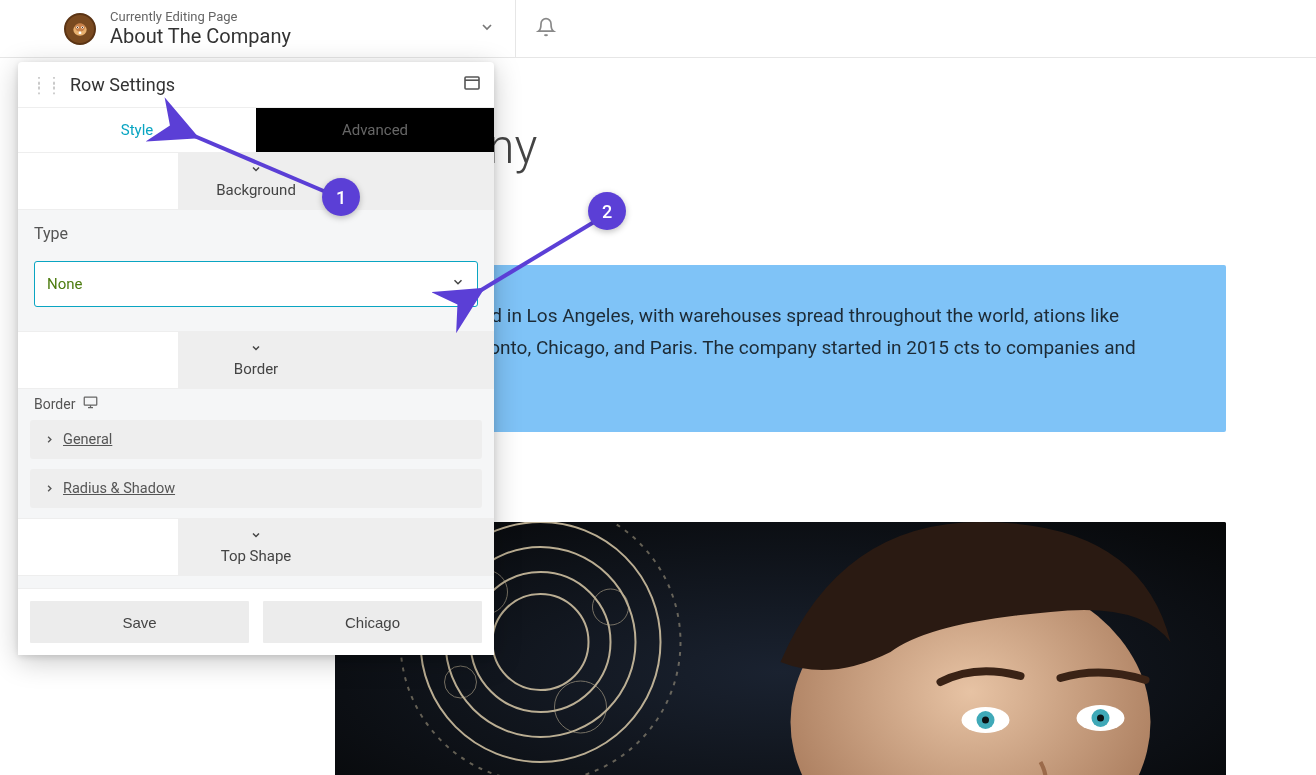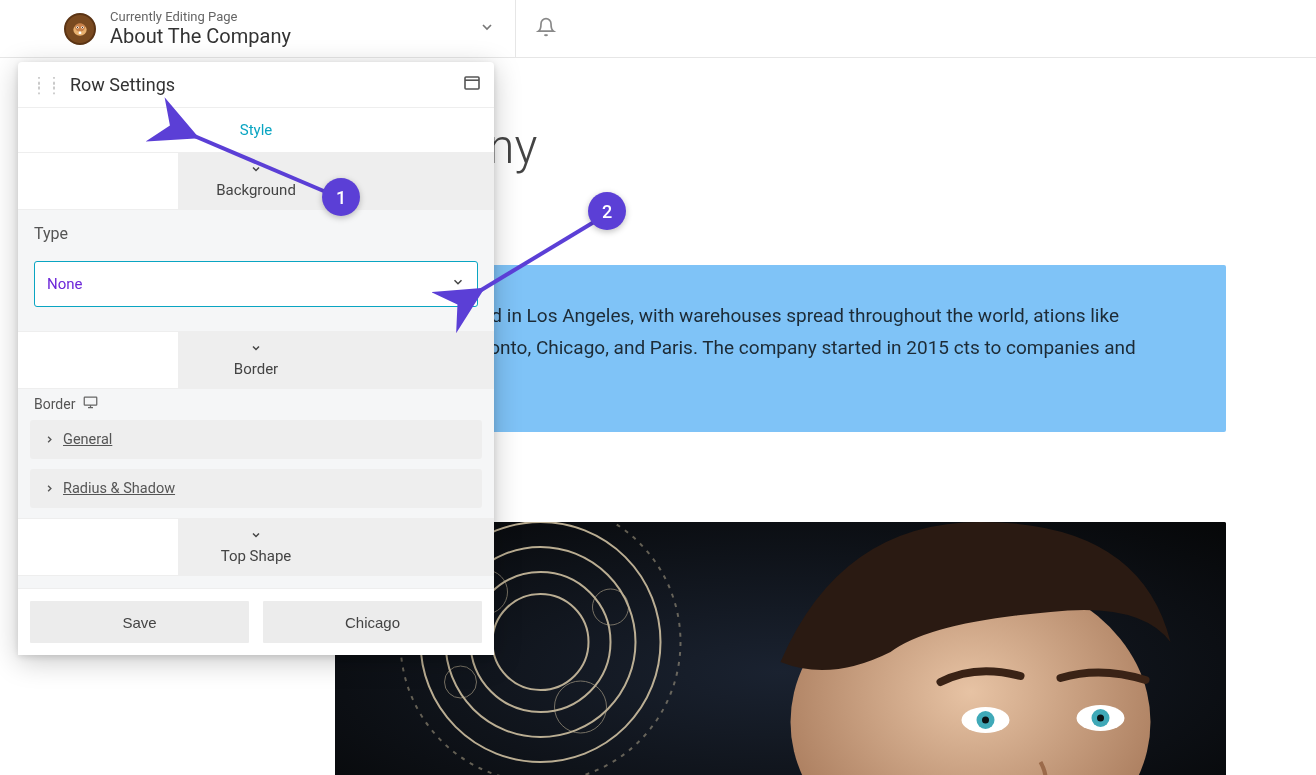--- a/index.html
+++ b/index.html
@@ -37,21 +37,21 @@
   .tab.active { background:#fff; color:#0aa5c2; }
 
   .panel-body { position:relative; max-height: 475px; overflow:auto; background:#f5f6f7; }
   .panel-body::-webkit-scrollbar { width:10px; }
   .panel-body::-webkit-scrollbar-thumb { background:#cfcfcf; border-radius:5px; }
 
   .section-bar { background:#fff; margin: 0; padding: 10px 16px; font-size:15px; color:#444; display:flex; align-items:center; gap:6px; border-top:1px solid #eee; border-bottom:1px solid #eee; }
   .section-bar.two-tone { background: linear-gradient(to right, #fff 0, #fff 160px, #eeeeee 160px, #eeeeee 100%); flex-direction: column; }
   .field-wrap { padding: 14px 16px 20px; }
   .field-label { font-size:16px; color:#555; margin-bottom: 18px; }
-  .select { width: 100%; height: 46px; background:#fff; border:1.5px solid #0aa5c2; border-radius:3px; display:flex; align-items:center; padding: 13px 12px; font-size:15px; color:#6d28d9; cursor:pointer; }
+  .select { width: 100%; height: 46px; background:#fff; border:1.5px solid #0aa5c2; border-radius:3px; display:flex; align-items:center; padding: 13px 12px; font-size:15px; color:#4d7c0f; cursor:pointer; }
   .select .chev { margin-left:auto; color:#444; }
 
   .subbar { background:#eeeeee; margin: 0 12px 10px 12px; padding: 11px 14px; font-size:14.5px; color:#555; border-radius:3px; display:flex; align-items:center; gap:8px; cursor:pointer;text-decoration:underline; }
   .resp-label { font-size:14px; color:#555; padding: 6px 16px 8px; display:flex; align-items:center; gap:8px; }
 
   .panel-foot { display:flex; gap:14px; padding:12px; background:#fff; border-top:1px solid #eee; }
   .btn { flex:1; height:42px; background:#ececec; border:none; border-radius:1px; font-size:15px; color:#444; cursor:pointer; }
 
   
   .anno { position:absolute; left:0; top:0; width:100%; height:100%; pointer-events:none; }
@@ -163,20 +163,21 @@
     <div class="panel-title">Row Settings</div>
     <span class="win-icon">
       <svg width="16" height="14" viewBox="0 0 16 14" fill="none" stroke="currentColor" stroke-width="1.6">
           <rect x="1" y="1" width="14" height="12" rx="1"></rect>
           <line x1="1" y1="4.2" x2="15" y2="4.2"></line>
         </svg>
     </span>
   </div>
   <div class="tabs">
     <div class="tab active">Style</div>
+    <div class="tab">Advanced</div>
   </div>
   <div class="panel-body">
     <div class="section-bar two-tone">
       <svg width="12" height="12" viewBox="0 0 24 24" fill="none" stroke="currentColor" stroke-width="3">
           <polyline points="6 9 12 15 18 9"></polyline>
         </svg>
       <span>Background</span>
     </div>
     <div class="field-wrap">
       <div class="field-label">Type</div>

